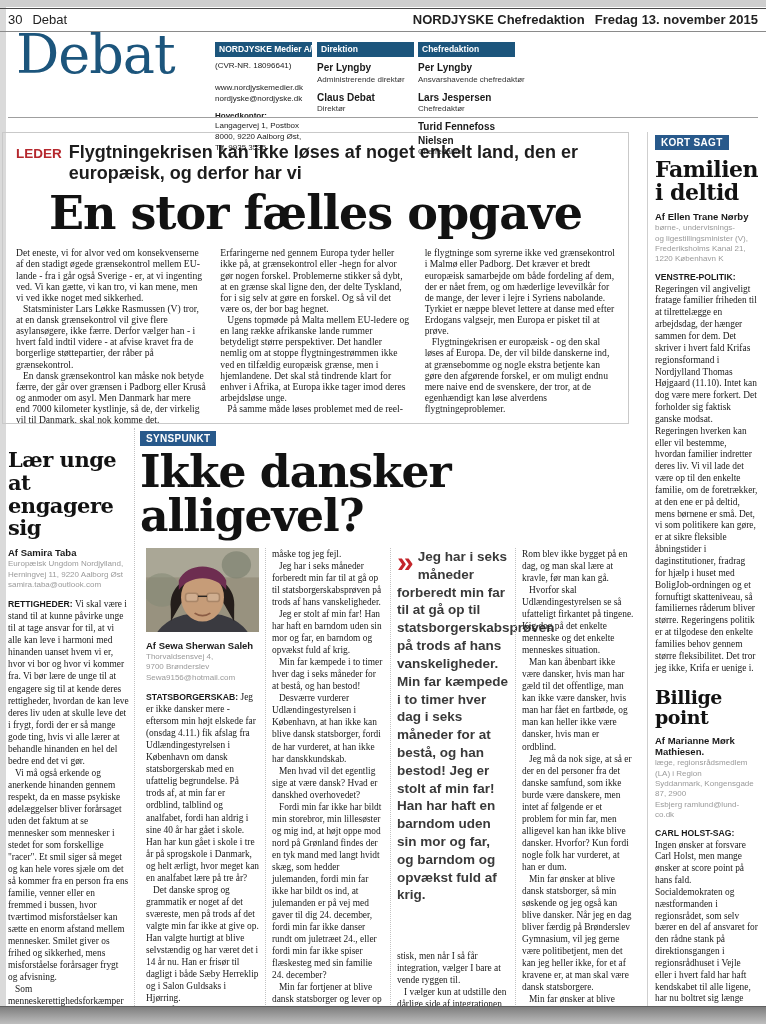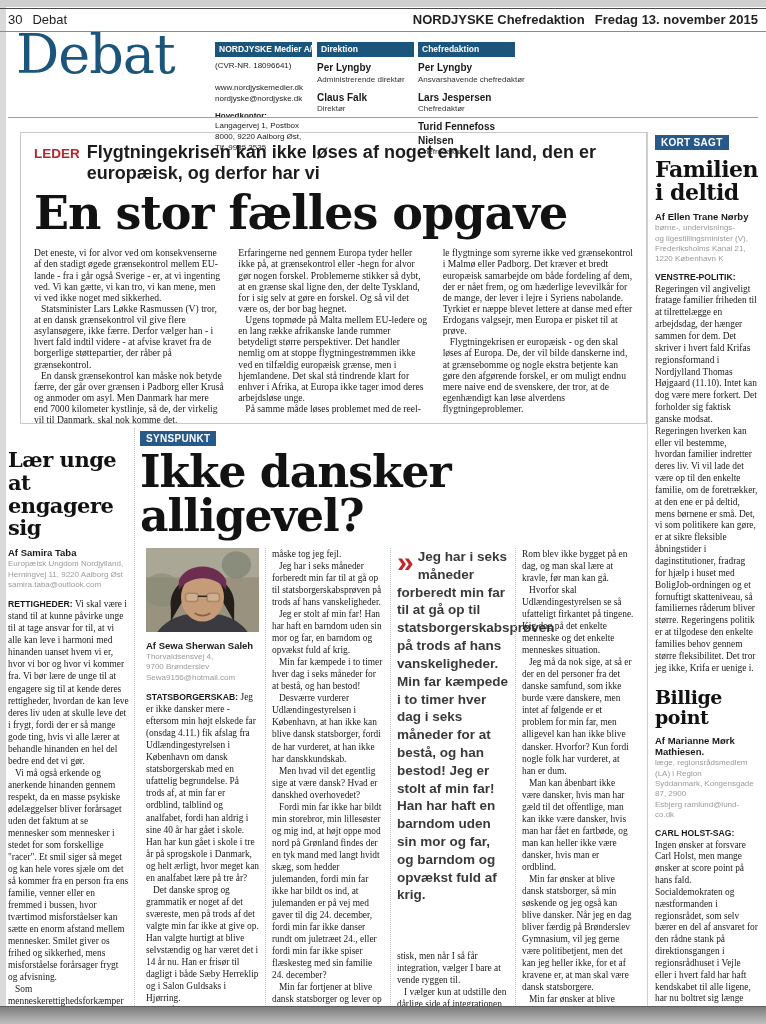--- a/index.html
+++ b/index.html
@@ -26,27 +26,27 @@
   .infobox{position:absolute;top:42px;width:97px;font-size:8px;line-height:1.35;}
   .infobox-header{background:var(--blue);color:#fff;font-size:8.5px;font-weight:700;
                   padding:2px 4px;margin-bottom:4px;white-space:nowrap;}
   .infobox .line{min-height:10px;}
   .office{margin-top:6px;}
   .office b{font-weight:700;}
   .person{margin-bottom:5px;}
   .p-name{font-weight:700;font-size:10px;}
   .p-title{color:#333;white-space:nowrap;}
   
-  .leader{position:absolute;left:20px;top:132px;width:627px;height:292px;
+  .leader{position:absolute;left:2px;top:132px;width:627px;height:292px;
           border:1px solid #c9c9c9;box-sizing:border-box;padding:9px 13px;overflow:hidden;}
   .leader-tagline{display:flex;align-items:baseline;gap:7px;}
   .leader-label{color:var(--red);font-weight:700;font-size:13.5px;}
   .leader-kicker{font-size:18px;font-weight:600;color:#1d1d1d;}
   .leader-headline{font-family:"DejaVu Serif",serif;font-size:46px;line-height:1.05;
-                   letter-spacing:-1px;color:#121212;margin:5px 0 10px;}
+                   letter-spacing:-1px;color:#121212;margin:5px 0 10px;text-align:center;}
   .leader-cols{display:flex;gap:14px;height:178px;overflow:hidden;}
   .leader-cols .lcol{flex:1;font-family:"Liberation Serif",serif;font-size:9.6px;line-height:1.16;}
   .paras p{margin:0;}
   .paras p + p{text-indent:7px;}
   .paras .lead{font-family:"Liberation Sans",sans-serif;font-weight:700;font-size:0.92em;}
   
   .left-article{position:absolute;left:8px;top:432px;width:121px;height:574px;overflow:hidden;}
   .small-headline{font-family:"DejaVu Serif",serif;font-size:21px;line-height:1.08;
                   letter-spacing:-0.5px;color:#121212;margin-bottom:7px;}
   .byline-name{font-weight:700;font-size:9.5px;margin-bottom:1px;}
@@ -106,21 +106,21 @@
     <div class="office"><b>Hovedkontor:</b><span> Langagervej 1, Postbox 8000, 9220 Aalborg Øst, Tlf. 9935 3535</span></div>
   </div>
 
   <div class="infobox" style="left:317px">
     <div class="infobox-header">Direktion</div>
     <div class="person">
       <div class="p-name">Per Lyngby</div>
       <div class="p-title">Administrerende direktør</div>
     </div>
     <div class="person">
-      <div class="p-name">Claus Falk</div>
+      <div class="p-name">Claus Debat</div>
       <div class="p-title">Direktør</div>
     </div>
   </div>
 
   <div class="infobox" style="left:418px">
     <div class="infobox-header">Chefredaktion</div>
     <div class="person">
       <div class="p-name">Per Lyngby</div>
       <div class="p-title">Ansvarshavende chefredaktør</div>
     </div>
@@ -224,22 +224,22 @@
         </div>
         <div class="body-text paras">
             <p>stisk, men når I så får integration, vælger I bare at vende ryggen til.</p>
             <p>I vælger kun at udstille den dårlige side af integrationen på jeres Facebook-side, men tyv tror hver mand stjæle, Naser Khader. Integrationen skal nok blive bedre, integrationen er blevet bedre!</p>
           </div>
       </div>
       <div class="syn-col">
         <div class="body-text paras">
             <p>Rom blev ikke bygget på en dag, og man skal lære at kravle, før man kan gå.</p>
             <p>Hvorfor skal Udlændingestyrelsen se så ufatteligt firkantet på tingene. Kig dog på det enkelte menneske og det enkelte menneskes situation.</p>
+            <p>Man kan åbenbart ikke være dansker, hvis man har gæld til det offentlige, man kan ikke være dansker, hvis man har fået en fartbøde, og man kan heller ikke være dansker, hvis man er ordblind.</p>
             <p>Jeg må da nok sige, at så er der en del personer fra det danske samfund, som ikke burde være danskere, men intet af følgende er et problem for min far, men alligevel kan han ikke blive dansker. Hvorfor? Kun fordi nogle folk har vurderet, at han er dum.</p>
-            <p>Man kan åbenbart ikke være dansker, hvis man har gæld til det offentlige, man kan ikke være dansker, hvis man har fået en fartbøde, og man kan heller ikke være dansker, hvis man er ordblind.</p>
             <p>Min far ønsker at blive dansk statsborger, så min søskende og jeg også kan blive dansker. Når jeg en dag bliver færdig på Brønderslev Gymnasium, vil jeg gerne være politibetjent, men det kan jeg heller ikke, for et af kravene er, at man skal være dansk statsborgere.</p>
             <p>Min far ønsker at blive dansk statsborgere, så han også kan stemme til folketingsvalg, så han også kan have en indflydelse på det danske samfund.</p>
           </div>
       </div>
     </div>
   </article>
 
   <aside class="sidebar">
     <span class="badge">KORT SAGT</span>
 

